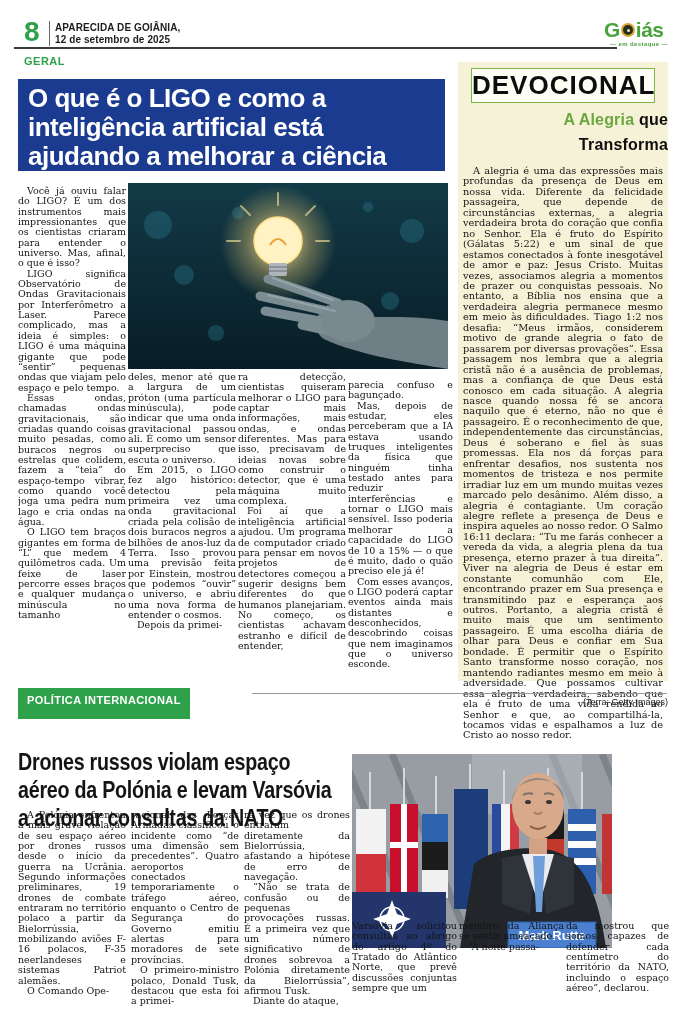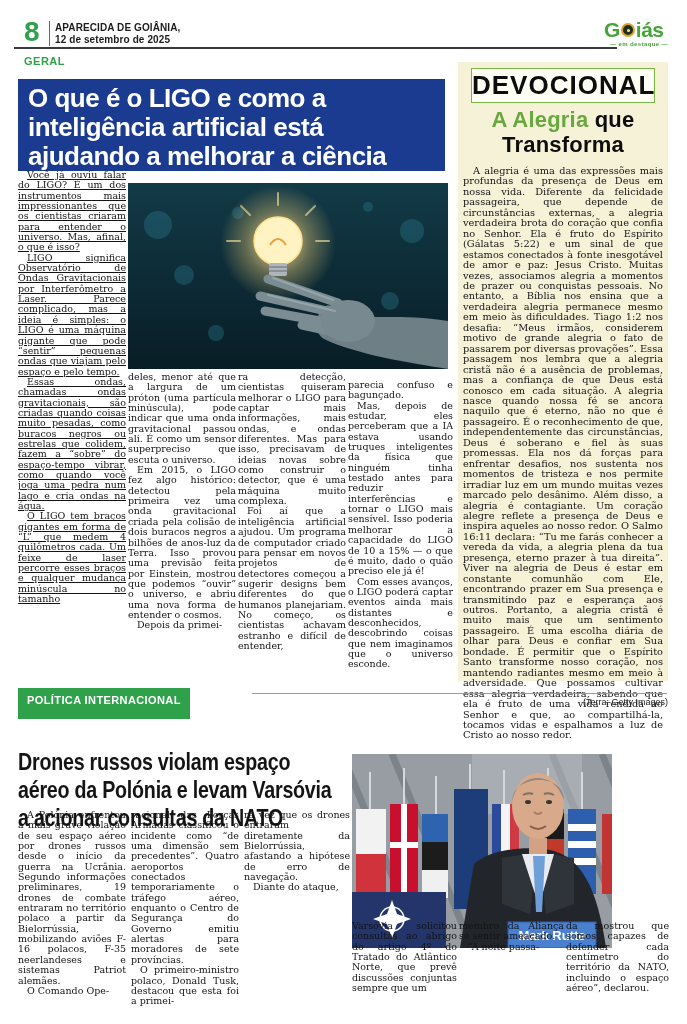--- a/index.html
+++ b/index.html
@@ -33,21 +33,21 @@
   
   .newscol{font-family:"DejaVu Serif", serif; font-size:9.5px; line-height:10.35px;
            color:var(--ink); text-align:justify; overflow:hidden;}
   .newscol p{text-indent:9px;}
   .newscol.cont p:first-child{text-indent:0;}
 
   
   .devpanel{background:var(--cream);}
   .dev-label-box{width:184px; margin:6px auto 0; background:#fffef5; border:1px solid #7ab648;
                  text-align:center; font-size:26px; line-height:33px; font-weight:800; color:#0d0d0d; letter-spacing:1px;}
-  .dev-title{text-align:center; font-size:22px; line-height:25px; font-weight:800; color:#0d0d0d; margin-top:4px; letter-spacing:.2px;}
+  .dev-title{text-align:right; font-size:16px; line-height:25px; font-weight:800; color:#0d0d0d; margin-top:4px; letter-spacing:.2px;}
   .dev-title .grn{color:var(--title-green);}
   .dev-body{margin:9px 5px 0; font-family:"DejaVu Serif", serif; font-size:9.8px; line-height:10.45px;
             color:var(--ink); text-align:justify;}
   .dev-body p{text-indent:10px;}
 
   
   .pol-label{display:inline-block; background:var(--green); color:#fff; font-weight:800;
              font-size:11px; letter-spacing:.4px; padding:6px 9px 13px;}
   .divider{background:#9a9a9a;}
   .credit{font-size:9px; color:#222; text-align:right; font-family:"Liberation Sans", sans-serif;}
@@ -130,24 +130,24 @@
         </g>
         <ellipse cx="220" cy="138" rx="27" ry="21" fill="#78898f"></ellipse>
         <g stroke="#9fb0b5" stroke-width="2" opacity="0.7" stroke-linecap="round">
           <line x1="205" y1="117" x2="145" y2="95"></line>
             <line x1="207" y1="128" x2="140" y2="112"></line>
         </g>
       </g>
     </svg>
   </div>
 
-  <div class="abs newscol" style="left:18px; top:170px; width:108px; height:470px;text-decoration:underline;">
+  <div class="abs newscol" style="left:18px; top:186px; width:108px; height:470px;">
       <p>Você já ouviu falar do LIGO? É um dos instrumentos mais impressionantes que os cientistas criaram para entender o universo. Mas, afinal, o que é isso?</p>
       <p>LIGO significa Observatório de Ondas Gravitacionais por Interferômetro a Laser. Parece complicado, mas a ideia é simples: o LIGO é uma máquina gigante que pode “sentir” pequenas ondas que viajam pelo espaço e pelo tempo.</p>
-      <p>Essas ondas, chamadas ondas gravitacionais, são criadas quando coisas muito pesadas, como buracos negros ou estrelas que colidem, fazem a “sobre” do espaço-tempo vibrar, como quando você joga uma pedra num lago e cria ondas na água.</p>
+      <p>Essas ondas, chamadas ondas gravitacionais, são criadas quando coisas muito pesadas, como buracos negros ou estrelas que colidem, fazem a “teia” do espaço-tempo vibrar, como quando você joga uma pedra num lago e cria ondas na água.</p>
       <p>O LIGO tem braços gigantes em forma de “L” que medem 4 quilômetros cada. Um feixe de laser percorre esses braços e qualquer mudança minúscula no tamanho</p>
     </div>
   <div class="abs newscol cont" style="left:128px; top:372px; width:108px; height:296px;">
       <p>deles, menor até que a largura de um próton (uma partícula minúscula), pode indicar que uma onda gravitacional passou ali. É como um sensor superpreciso que escuta o universo.</p>
       <p>Em 2015, o LIGO fez algo histórico: detectou pela primeira vez uma onda gravitacional criada pela colisão de dois buracos negros a bilhões de anos-luz da Terra. Isso provou uma previsão feita por Einstein, mostrou que podemos “ouvir” o universo, e abriu uma nova forma de entender o cosmos.</p>
       <p>Depois da primei-</p>
     </div>
   <div class="abs newscol cont" style="left:238px; top:372px; width:108px; height:296px;">
       <p>ra detecção, cientistas quiseram melhorar o LIGO para captar mais informações, mais ondas, e ondas diferentes. Mas para isso, precisavam de ideias novas sobre como construir o detector, que é uma máquina muito complexa.</p>
       <p>Foi aí que a inteligência artificial ajudou. Um programa de computador criado para pensar em novos projetos de detectores começou a sugerir designs bem diferentes do que humanos planejariam. No começo, os cientistas achavam estranho e difícil de entender,</p>
@@ -266,20 +266,21 @@
   <div class="abs newscol" style="left:18px; top:810px; width:108px; height:208px;">
       <p>A Polónia enfrentou a mais grave violação de seu espaço aéreo por drones russos desde o início da guerra na Ucrânia. Segundo informações preliminares, 19 drones de combate entraram no território polaco a partir da Bielorrússia, mobilizando aviões F-16 polacos, F-35 neerlandeses e sistemas Patriot alemães.</p>
       <p>O Comando Ope-</p>
     </div>
   <div class="abs newscol cont" style="left:131px; top:810px; width:108px; height:208px;">
       <p>racional das Forças Armadas classificou o incidente como “de uma dimensão sem precedentes”. Quatro aeroportos conectados temporariamente o tráfego aéreo, enquanto o Centro de Segurança do Governo emitiu alertas para moradores de sete províncias.</p>
       <p>O primeiro-ministro polaco, Donald Tusk, destacou que esta foi a primei-</p>
     </div>
   <div class="abs newscol cont" style="left:244px; top:810px; width:106px; height:208px;">
       <p>ra vez que os drones entraram diretamente da Bielorrússia, afastando a hipótese de erro de navegação.</p>
+      <p>“Não se trata de confusão ou de pequenas provocações russas. É a primeira vez que um número significativo de drones sobrevoa a Polónia diretamente da Bielorrússia”, afirmou Tusk.</p>
       <p>Diante do ataque,</p>
     </div>
   <div class="abs newscol cont" style="left:352px; top:921px; width:105px; height:80px;">
       <p>Varsóvia solicitou consultas ao abrigo do artigo 4º do Tratado do Atlântico Norte, que prevê discussões conjuntas sempre que um</p>
     </div>
   <div class="abs newscol cont" style="left:459px; top:921px; width:105px; height:80px;">
       <p>membro da Aliança se sentir ameaçado.</p>
       <p>“A noite passa-</p>
     </div>
   <div class="abs newscol cont" style="left:566px; top:921px; width:103px; height:80px;">

